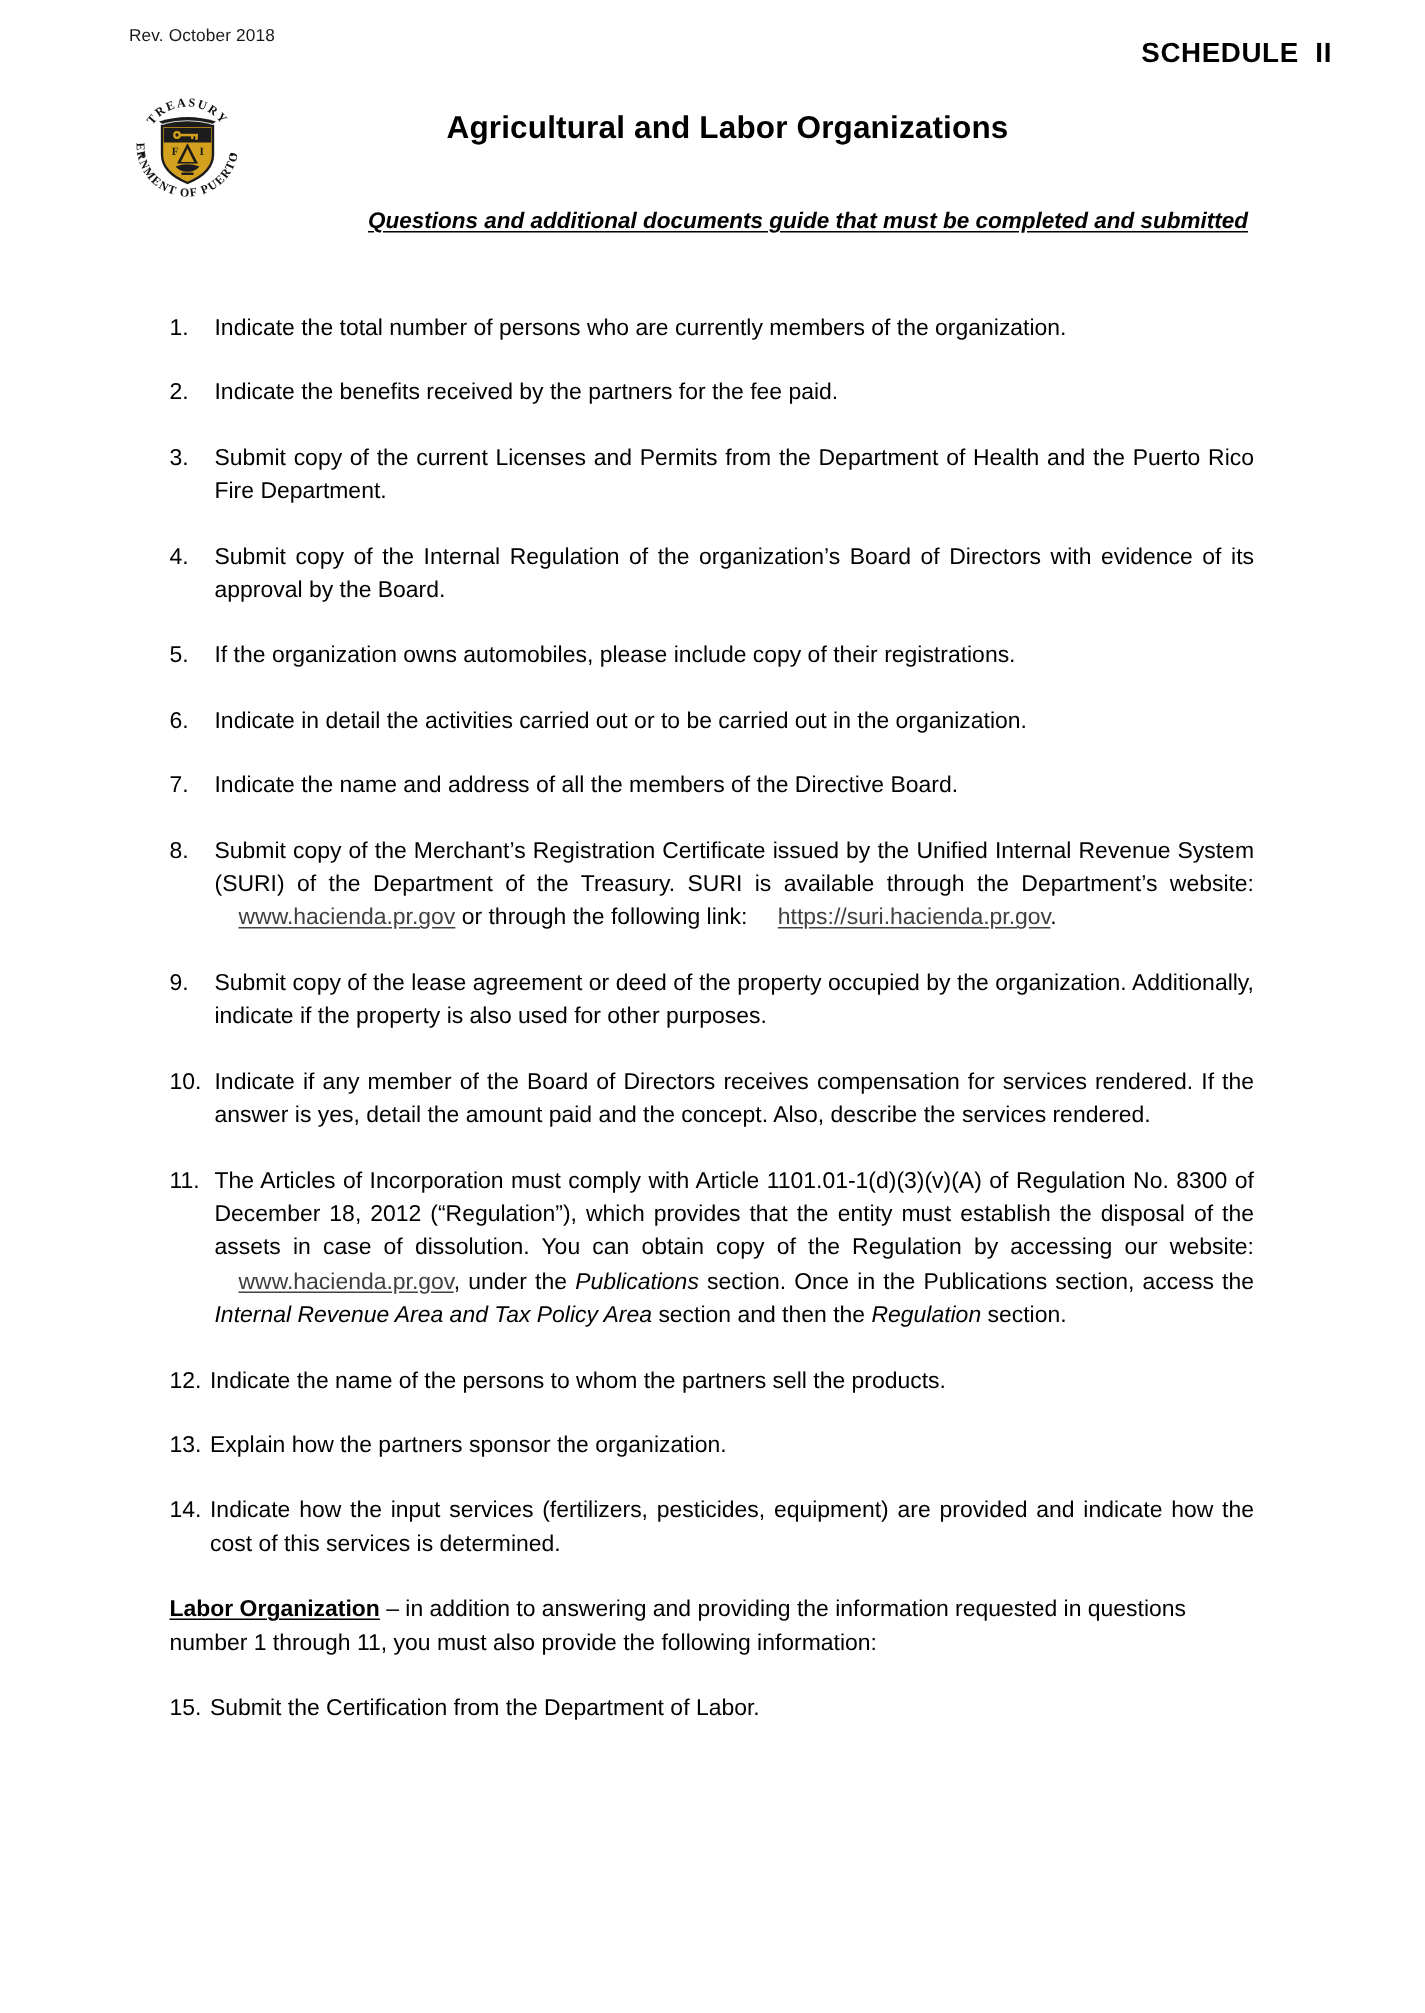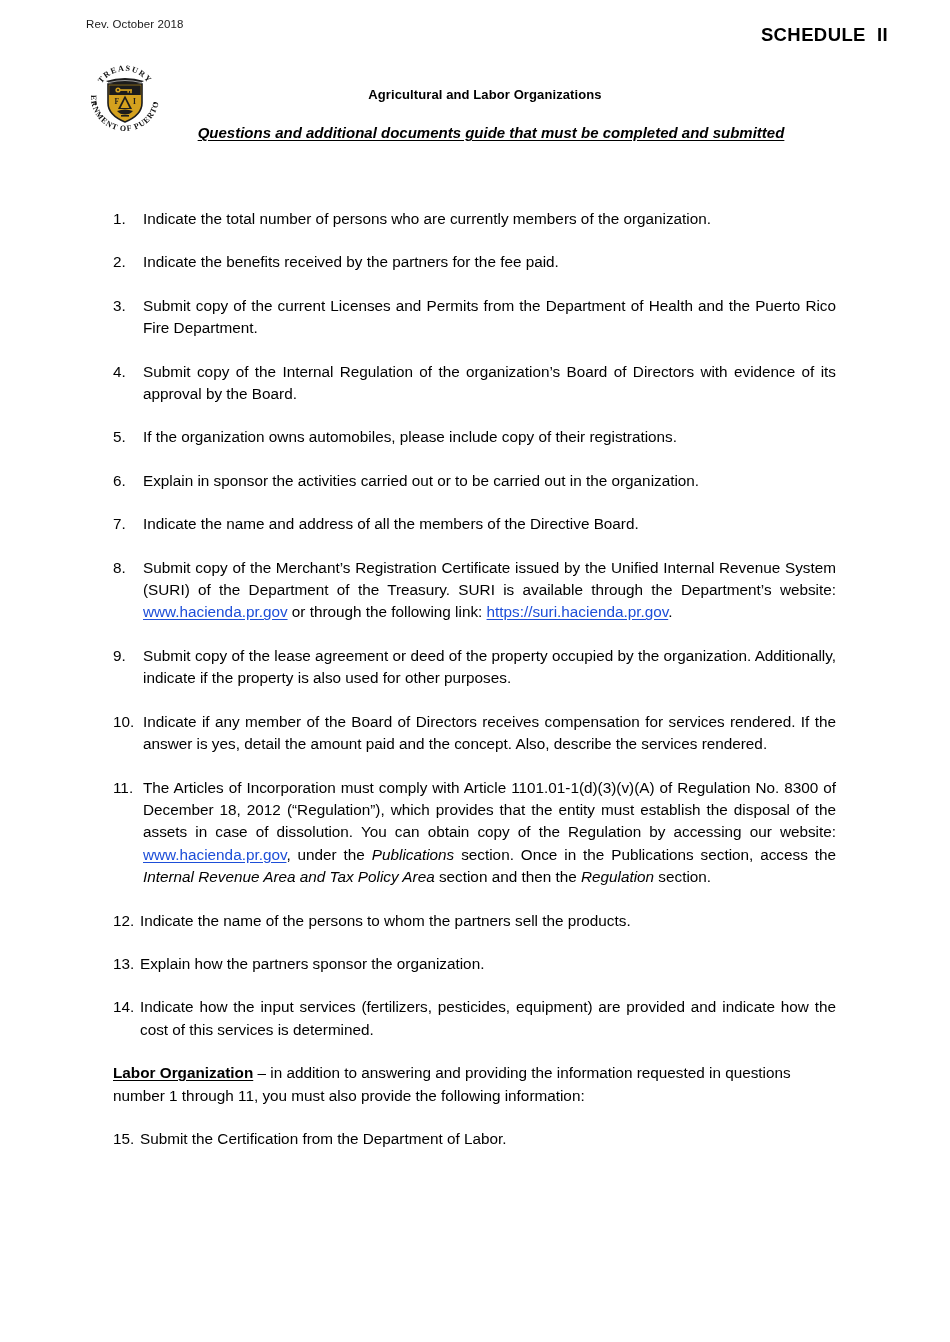--- a/index.html
+++ b/index.html
@@ -48,34 +48,34 @@
     left: 83px;
     top: 55px;
     width: 84px;
     height: 84px;
   }
 
   .doc-title {
     position: absolute;
     left: 0;
     right: 0;
-    top: 87px;
+    top: 74px;
     text-align: center;
-    font-size: 13px;
+    font-size: 21px;
     font-weight: bold;
     letter-spacing: 0.1px;
     padding-left: 20px;
   }
 
   .subtitle {
     position: absolute;
     left: 150px;
     right: 118px;
-    top: 122px;
-    text-align: center;
+    top: 137px;
+    text-align: right;
     font-size: 15px;
     font-weight: bold;
     font-style: italic;
     line-height: 22px;
   }
   .subtitle span {
     text-decoration: underline;
     text-underline-offset: 2px;
   }
 
@@ -119,23 +119,24 @@
     text-align: left;
   }
   .section-head .label {
     font-weight: bold;
     text-decoration: underline;
     text-underline-offset: 2px;
   }
 
   a.link,
   .link {
-    color: #1d4ed8;
+    color: #404040;
     text-decoration: underline;
     text-underline-offset: 1.5px;
+    margin-left: 16px;
   }
 
   .ital { font-style: italic; }
 </style>
 </head>
 <body>
 
 <div class="page">
 
   <div class="rev-date">Rev. October 2018</div>
@@ -213,21 +214,21 @@
       <div class="txt">Submit copy of the Internal Regulation of the organization’s Board of Directors with evidence of its approval by the Board.</div>
     </div>
 
     <div class="qitem nojustify">
       <div class="num">5.</div>
       <div class="txt">If the organization owns automobiles, please include copy of their registrations.</div>
     </div>
 
     <div class="qitem nojustify">
       <div class="num">6.</div>
-      <div class="txt">Explain in sponsor the activities carried out or to be carried out in the organization.</div>
+      <div class="txt">Indicate in detail the activities carried out or to be carried out in the organization.</div>
     </div>
 
     <div class="qitem nojustify">
       <div class="num">7.</div>
       <div class="txt">Indicate the name and address of all the members of the Directive Board.</div>
     </div>
 
     <div class="qitem">
       <div class="num">8.</div>
       <div class="txt"><span>Submit copy of the Merchant’s Registration Certificate issued by the Unified Internal Revenue System (SURI) of the Department of the Treasury. SURI is available through the Department’s website: </span><span class="link">www.hacienda.pr.gov</span><span> or through the following link: </span><span class="link">https://suri.hacienda.pr.gov</span><span>.</span></div>

